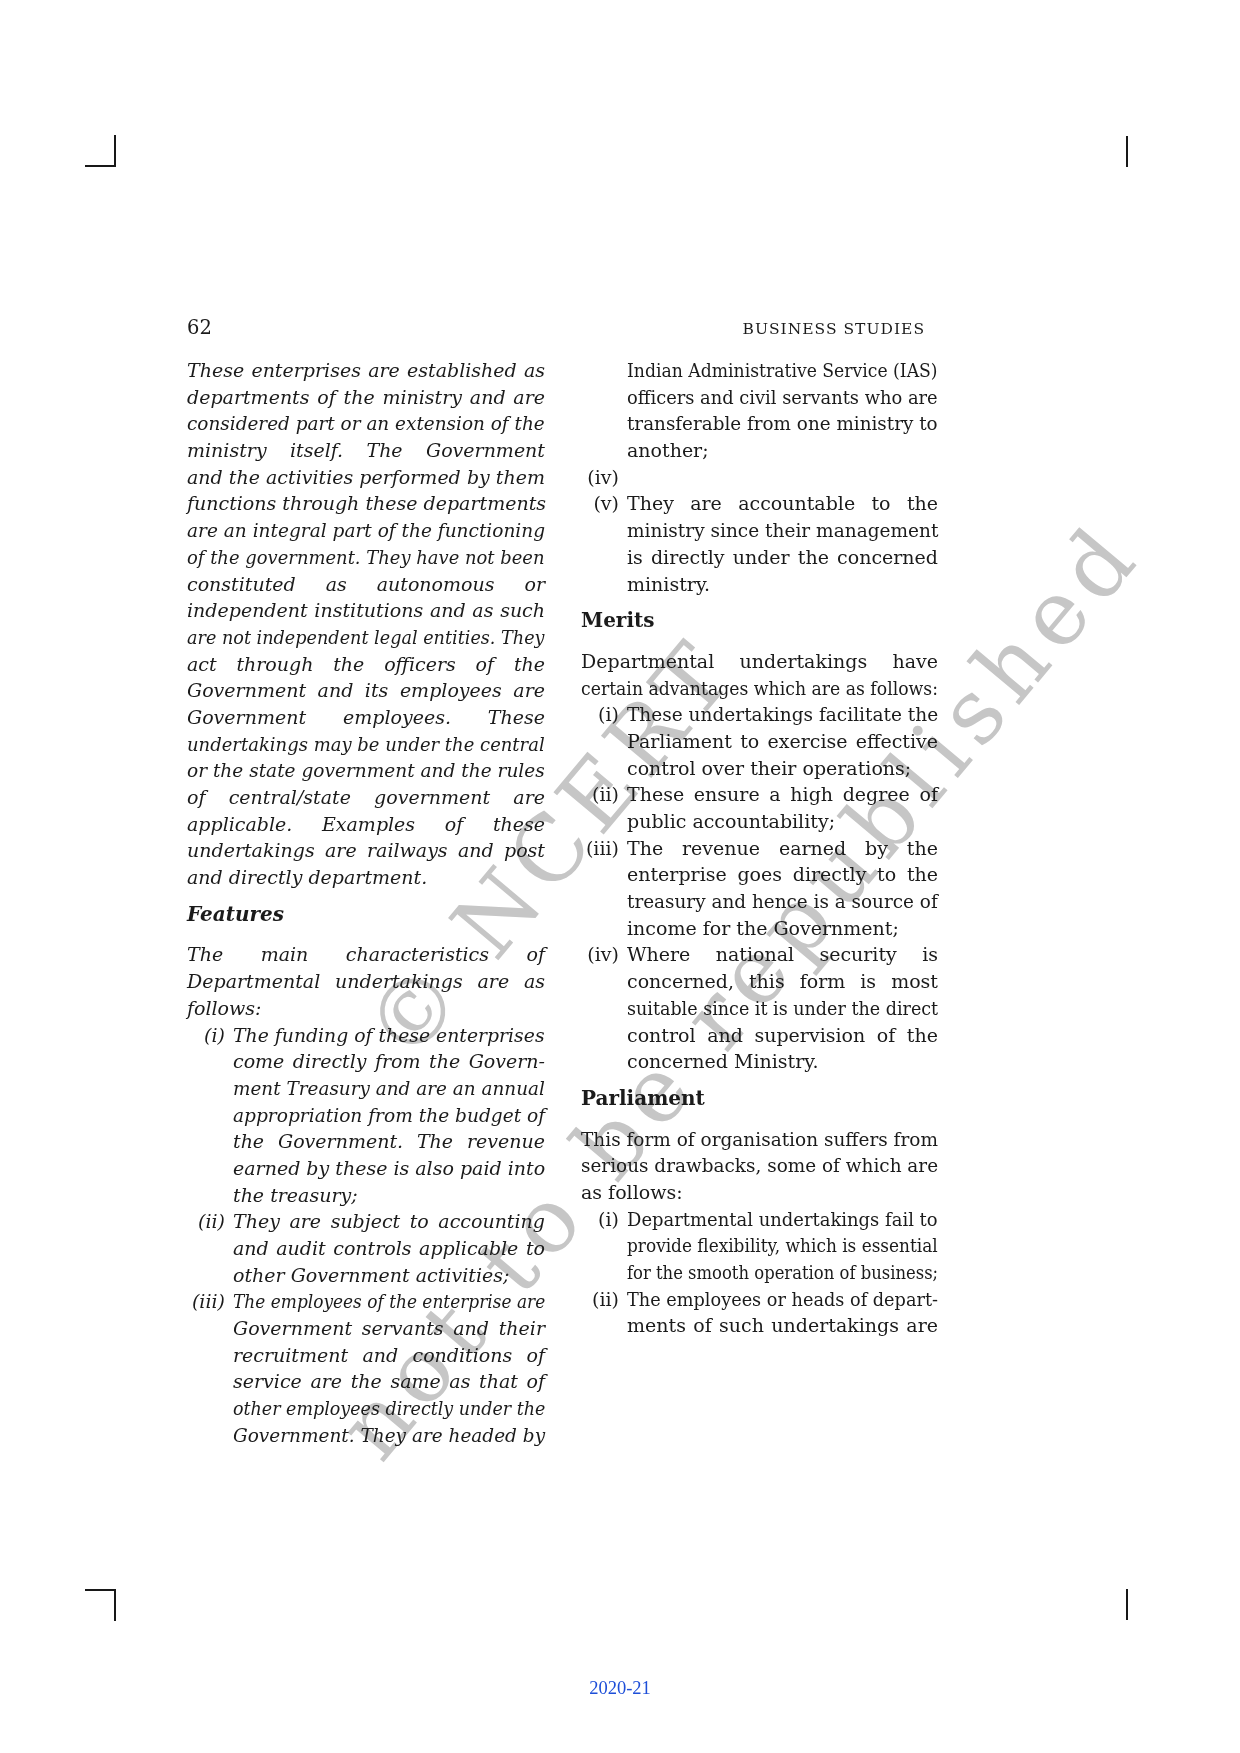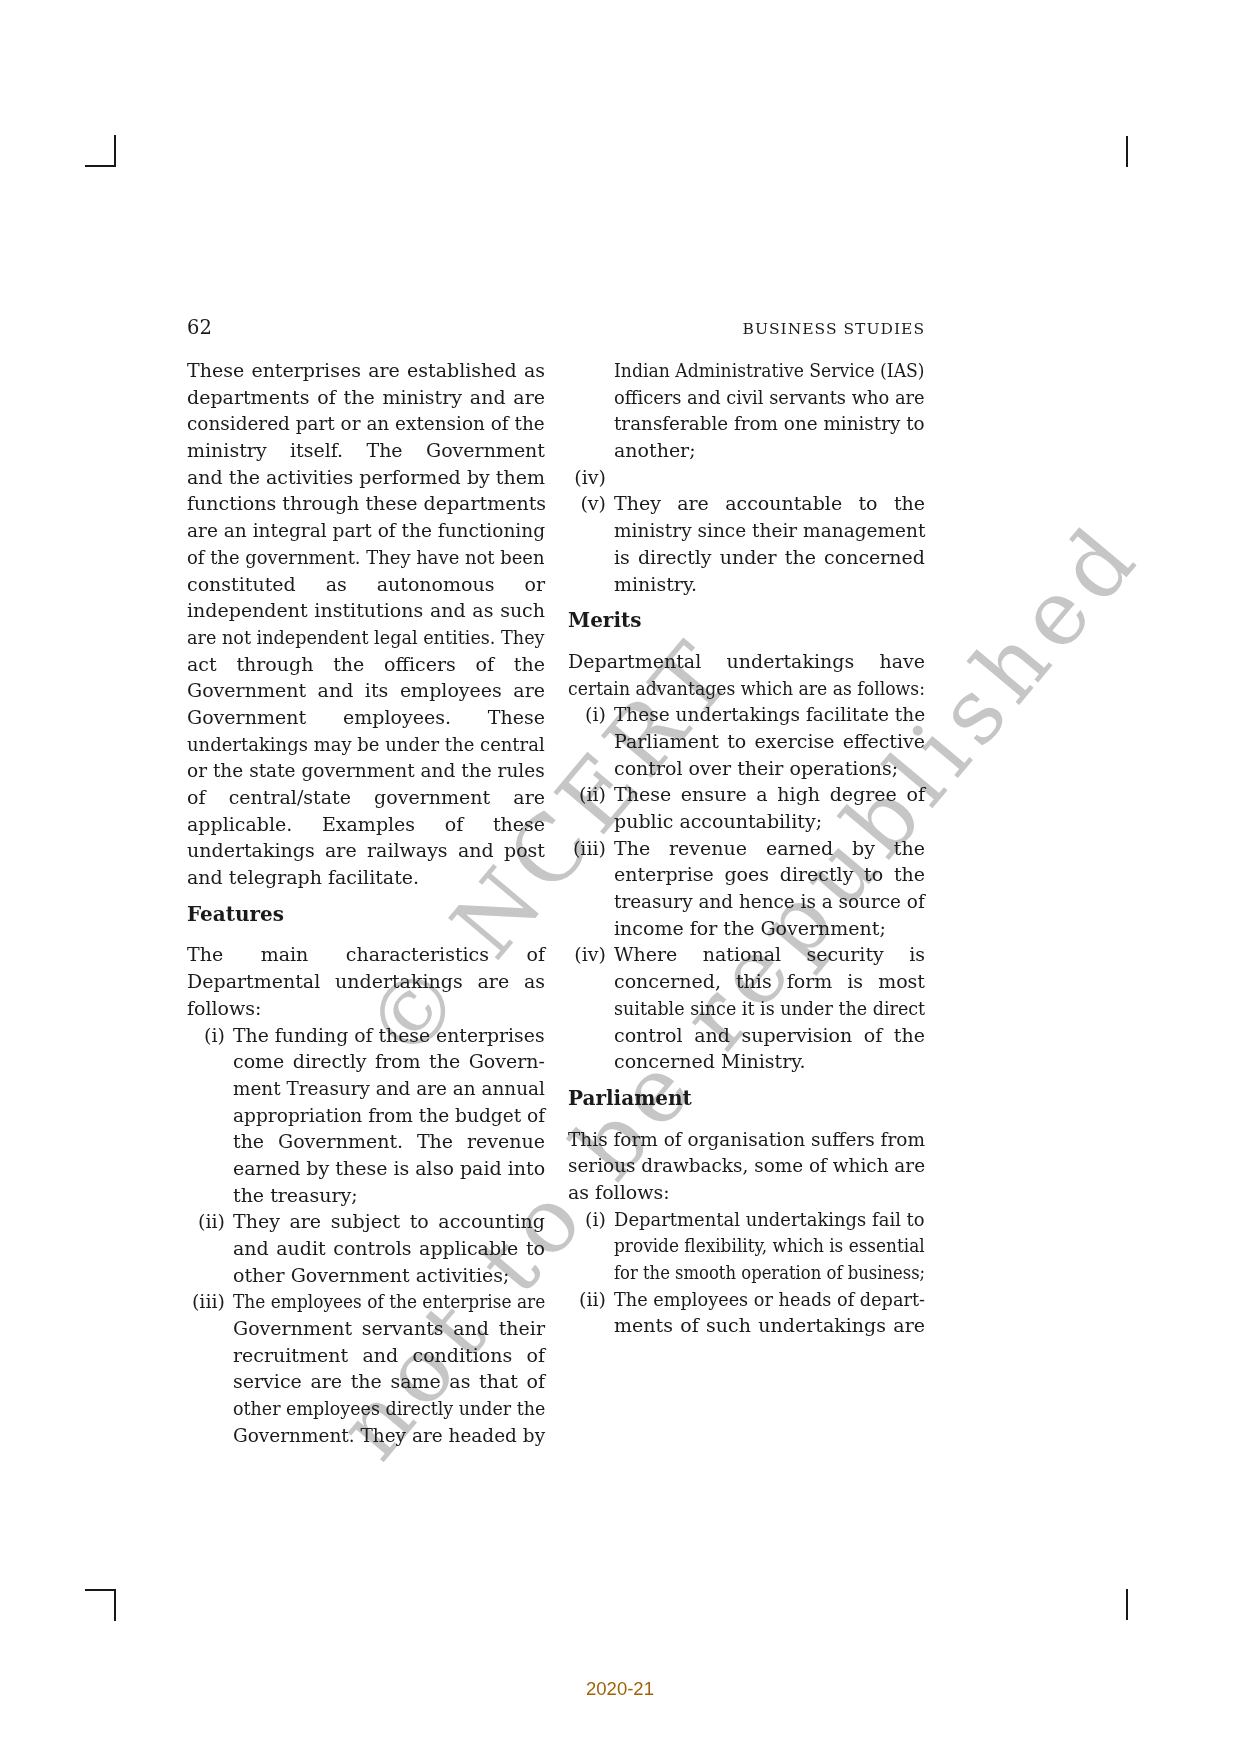--- a/index.html
+++ b/index.html
@@ -38,21 +38,21 @@
     white-space:nowrap;
   }
   #watermark .wm2 { margin-right:180px; letter-spacing:10px; }
 
   
   #columns {
     position:absolute; left:187px; top:357px; width:738px;
     display:flex; z-index:1;
   }
   .col { font-size:19px; }
-  #col-left  { width:358px; margin-right:23px; }
+  #col-left  { width:358px; margin-right:36px;font-style:italic; }
   #col-right { width:357px; }
 
   .line {
     height:26.7px; line-height:26.7px;
     white-space:nowrap;
     text-align:justify; text-align-last:justify; text-justify:inter-word;
     transform-origin:0 50%;
   }
   .line.final { text-align-last:left; }
 
@@ -63,22 +63,22 @@
   .para { margin:0; }
   .item { display:flex; margin:0; }
   .item .num   { flex:none; width:38px; text-align:right;
                  height:26.7px; line-height:26.7px; }
   .item .lines { flex:1; margin-left:8px; min-width:0; }
 
   
   #footer {
     position:absolute; left:0; right:0; top:1678px;
     text-align:center;
-    font-family:Liberation Sans, sans-serif;
-    font-size:18.5px; color:#a16207;
+    font-family:Liberation Serif, serif;
+    font-size:18.5px; color:#1d4ed8;
   }
 </style>
 </head>
 <body>
 
 <div id="page">
 
   <div id="crop-tl" class="crop"></div>
   <div id="crop-tr" class="crop"></div>
   <div id="crop-bl" class="crop"></div>
@@ -107,21 +107,21 @@
           <div class="line">independent institutions and as such</div>
           <div class="line" style="transform: scaleX(0.927461);">are not independent legal entities. They</div>
           <div class="line">act through the officers of the</div>
           <div class="line">Government and its employees are</div>
           <div class="line">Government employees. These</div>
           <div class="line" style="transform: scaleX(0.94709);">undertakings may be under the central</div>
           <div class="line" style="transform: scaleX(0.975477);">or the state government and the rules</div>
           <div class="line">of central/state government are</div>
           <div class="line">applicable. Examples of these</div>
           <div class="line">undertakings are railways and post</div>
-          <div class="line final">and telegraph facilitate.</div>
+          <div class="line final">and directly department.</div>
         </div>
         <div class="heading">Features</div>
         <div class="para">
           <div class="line">The main characteristics of</div>
           <div class="line">Departmental undertakings are as</div>
           <div class="line final">follows:</div>
         </div>
         <div class="item">
           <div class="num">(i)</div>
           <div class="lines">

